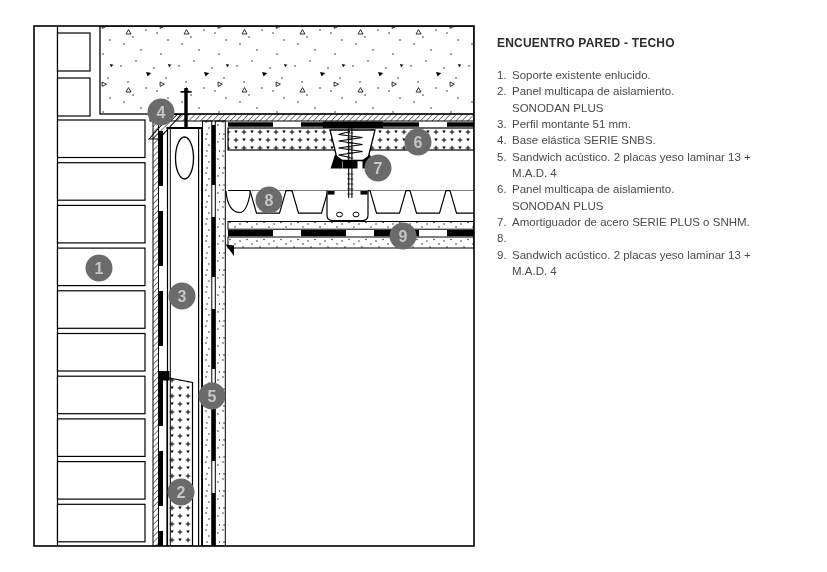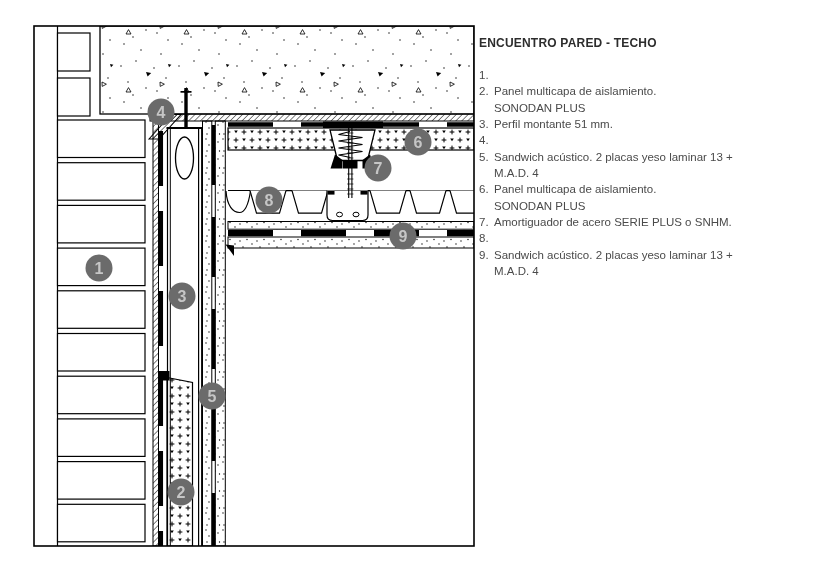--- a/index.html
+++ b/index.html
@@ -1,20 +1,20 @@
 <!DOCTYPE html>
 <html><head>
 <meta charset="utf-8">
 <style>
   html,body{margin:0;padding:0;background:#ffffff;}
   body{width:827px;height:572px;position:relative;overflow:hidden;
        font-family:"Liberation Sans", sans-serif;}
   .stage{position:absolute;left:0;top:0;width:827px;height:572px;}
   svg{position:absolute;left:0;top:0;}
-  .legend{position:absolute;left:479px;top:37px;width:322px;}
+  .legend{position:absolute;left:497px;top:37px;width:322px;}
   .legend-title{font-size:12px;font-weight:bold;color:#2d2d2d;line-height:12px;
                 margin:0 0 18px 0;letter-spacing:.2px;}
   .lrow{display:flex;font-size:11.5px;line-height:16.35px;color:#4a4a4a;}
   .lnum{width:15px;flex:none;}
   .callout-num{font-weight:bold;font-size:16px;fill:#c6c6c6;}
 </style>
 </head>
 <body>
 
 <div class="stage">
@@ -221,35 +221,37 @@
       <text class="callout-num" x="403" y="241.8">9</text>
     </g>
   </g>
 </svg>
 
 <div class="legend">
   <div class="legend-title">ENCUENTRO PARED - TECHO</div>
 
   <div class="lrow">
     <span class="lnum">1.</span>
+    <span>Soporte existente enlucido.</span>
   </div>
   <div class="lrow">
     <span class="lnum">2.</span>
     <span>Panel multicapa de aislamiento.</span>
   </div>
   <div class="lrow">
     <span class="lnum"></span>
     <span>SONODAN PLUS</span>
   </div>
   <div class="lrow">
     <span class="lnum">3.</span>
     <span>Perfil montante 51 mm.</span>
   </div>
   <div class="lrow">
     <span class="lnum">4.</span>
+    <span>Base elástica SERIE SNBS.</span>
   </div>
   <div class="lrow">
     <span class="lnum">5.</span>
     <span>Sandwich acústico. 2 placas yeso laminar 13 +</span>
   </div>
   <div class="lrow">
     <span class="lnum"></span>
     <span>M.A.D. 4</span>
   </div>
   <div class="lrow">

